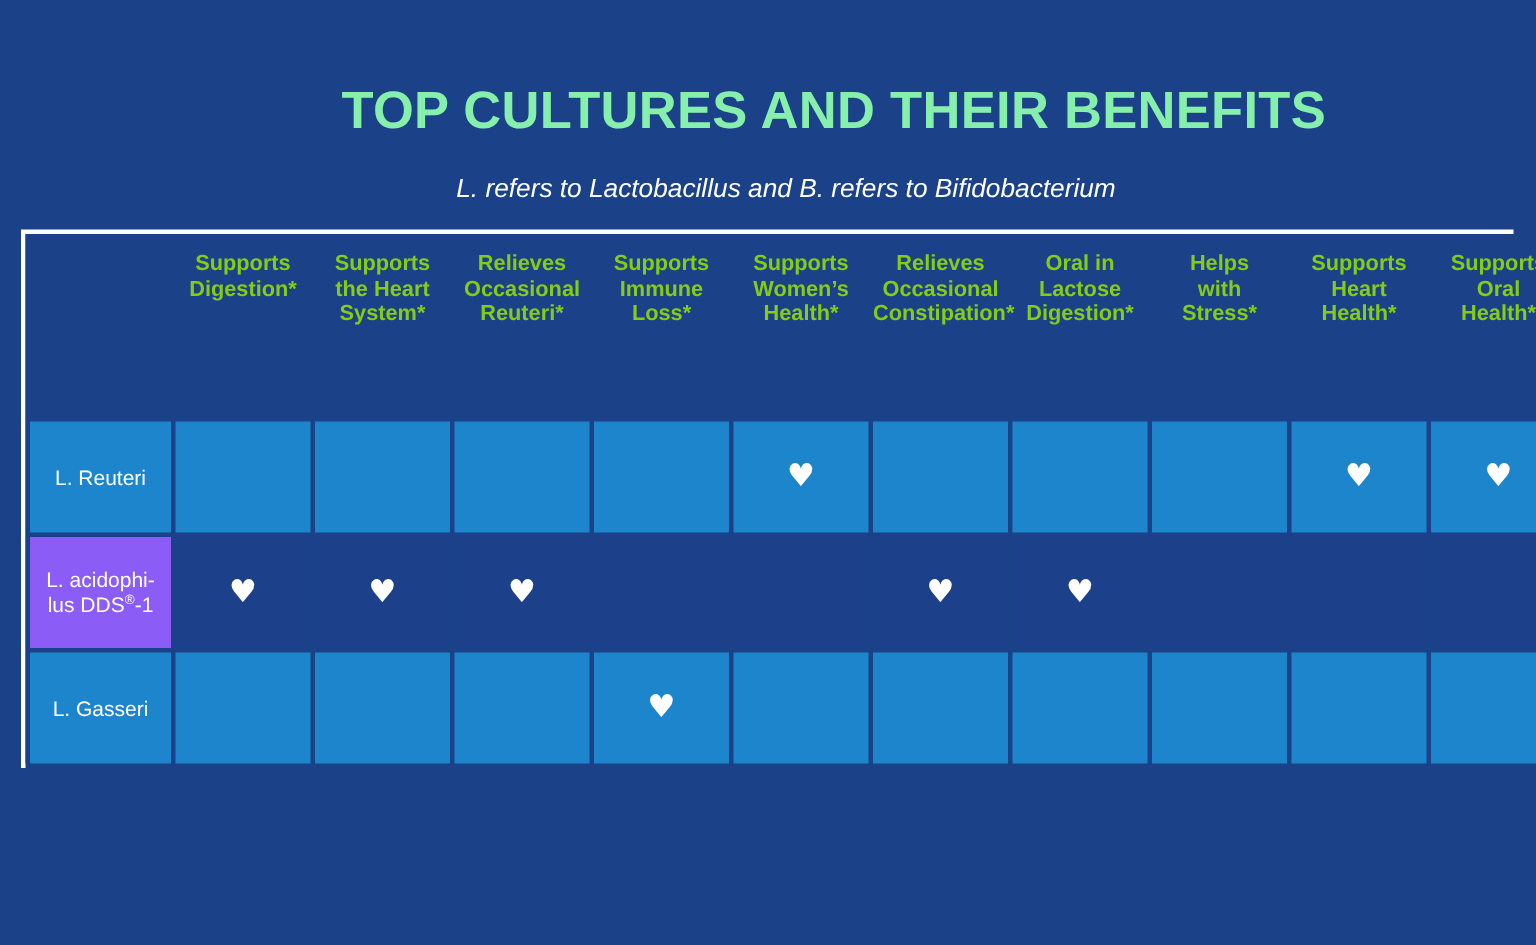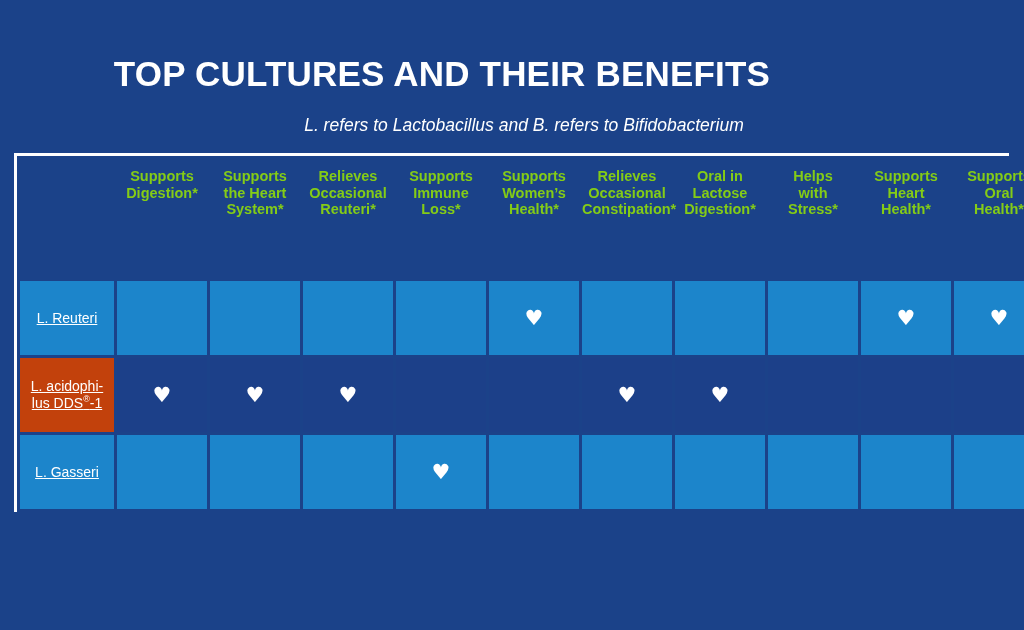--- a/index.html
+++ b/index.html
@@ -8,21 +8,21 @@
     width:1024px;height:630px;
     background:#1b4289;
     font-family:"Liberation Sans","DejaVu Sans",sans-serif;
     overflow:hidden;
     -webkit-font-smoothing:antialiased;
   }
   .poster{position:relative;width:1024px;height:630px;box-sizing:border-box;}
 
   .title{
     position:absolute;top:52px;left:0;width:884px;
-    text-align:center;color:#ffffff;
+    text-align:right;color:#86efac;
     font-size:35px;font-weight:bold;letter-spacing:.2px;
     line-height:44px;white-space:nowrap;
   }
   .subtitle{
     position:absolute;top:112px;left:0;width:1024px;
     text-align:center;color:#ffffff;
     font-size:17.5px;font-style:italic;font-weight:normal;
     line-height:26px;white-space:nowrap;padding-left:12px;
   }
 
@@ -70,24 +70,23 @@
   tr.light td{background:#1c85cb;}
   tr.dark  td{background:#1c4089;}
 
   td.rowlabel{
     color:#ffffff;
     font-size:14px;
     font-weight:normal;
     line-height:17px;
     text-align:center;
     padding:0 3px;
-    text-decoration:underline;
   }
   tr.light td.rowlabel{background:#1c85cb;}
-  tr.dark  td.rowlabel{background:#c2410c;}
+  tr.dark  td.rowlabel{background:#8b5cf6;}
 
   .heart{
     display:inline-block;
     color:#ffffff;
     font-size:21px;
     line-height:21px;
     font-family:"DejaVu Sans",sans-serif;
   }
   .heart.off{visibility:hidden;}
 

